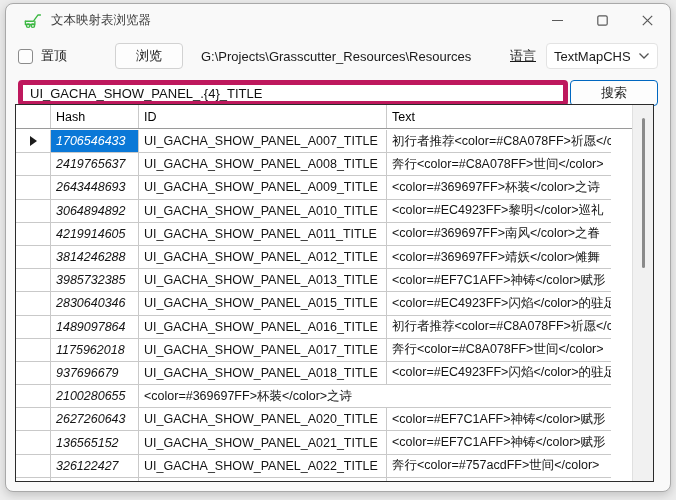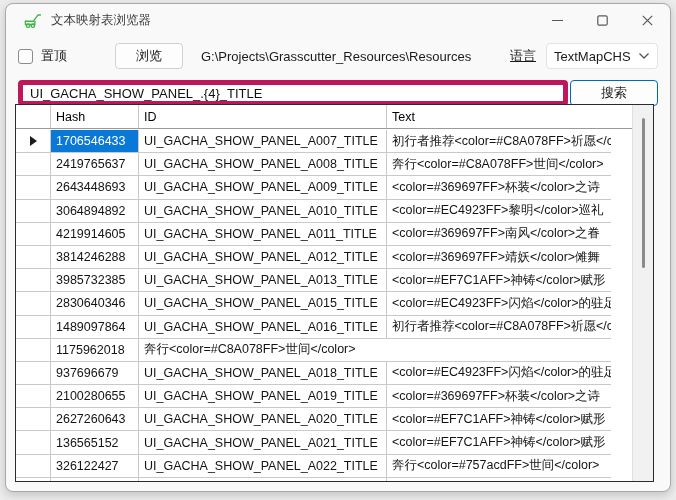--- a/index.html
+++ b/index.html
@@ -79,21 +79,21 @@
   .hc-id   { width:248px; }
   .hc-text { flex:1; border-right:none; }
   .grid-body { position:absolute; left:0; top:25px; right:21px; bottom:0; overflow:hidden; }
   .grid-row { display:flex; height:23.2px; background:#fff; }
   .cell {
     font-size:12.5px; display:flex; align-items:center; padding-left:5px;
     border-right:1px solid #c9c9c9; border-bottom:1px solid #c9c9c9;
     white-space:nowrap; overflow:hidden; height:100%; color:#141414;
   }
   .c-sel  { width:35px; justify-content:center; padding-left:0; }
-  .c-hash { width:88px; }
+  .c-hash { width:88px;font-style:italic; }
   .c-id   { width:248px; }
   .c-text { flex:1; border-right:none; }
   .c-hash.selected { background:#0a78d7; color:#fff; }
   .arrow {
     width:0; height:0; border-top:5px solid transparent; border-bottom:5px solid transparent;
     border-left:7px solid #1c1c1c; display:inline-block;
   }
   
   .vscroll {
     position:absolute; top:0; right:0; width:21px; bottom:0;
@@ -220,32 +220,32 @@
           </div>
           <div class="grid-row">
             <div class="cell c-sel"></div>
             <div class="cell c-hash">1489097864</div>
             <div class="cell c-id">UI_GACHA_SHOW_PANEL_A016_TITLE</div>
             <div class="cell c-text">初行者推荐&lt;color=#C8A078FF&gt;祈愿&lt;/c...</div>
           </div>
           <div class="grid-row">
             <div class="cell c-sel"></div>
             <div class="cell c-hash">1175962018</div>
+            <div class="cell c-id">UI_GACHA_SHOW_PANEL_A017_TITLE</div>
             <div class="cell c-text">奔行&lt;color=#C8A078FF&gt;世间&lt;/color&gt;</div>
           </div>
           <div class="grid-row">
             <div class="cell c-sel"></div>
             <div class="cell c-hash">937696679</div>
             <div class="cell c-id">UI_GACHA_SHOW_PANEL_A018_TITLE</div>
             <div class="cell c-text">&lt;color=#EC4923FF&gt;闪焰&lt;/color&gt;的驻足</div>
           </div>
           <div class="grid-row">
             <div class="cell c-sel"></div>
             <div class="cell c-hash">2100280655</div>
-            <div class="cell c-id">UI_GACHA_SHOW_PANEL_A019_TITLE</div>
             <div class="cell c-text">&lt;color=#369697FF&gt;杯装&lt;/color&gt;之诗</div>
           </div>
           <div class="grid-row">
             <div class="cell c-sel"></div>
             <div class="cell c-hash">2627260643</div>
             <div class="cell c-id">UI_GACHA_SHOW_PANEL_A020_TITLE</div>
             <div class="cell c-text">&lt;color=#EF7C1AFF&gt;神铸&lt;/color&gt;赋形</div>
           </div>
           <div class="grid-row">
             <div class="cell c-sel"></div>

